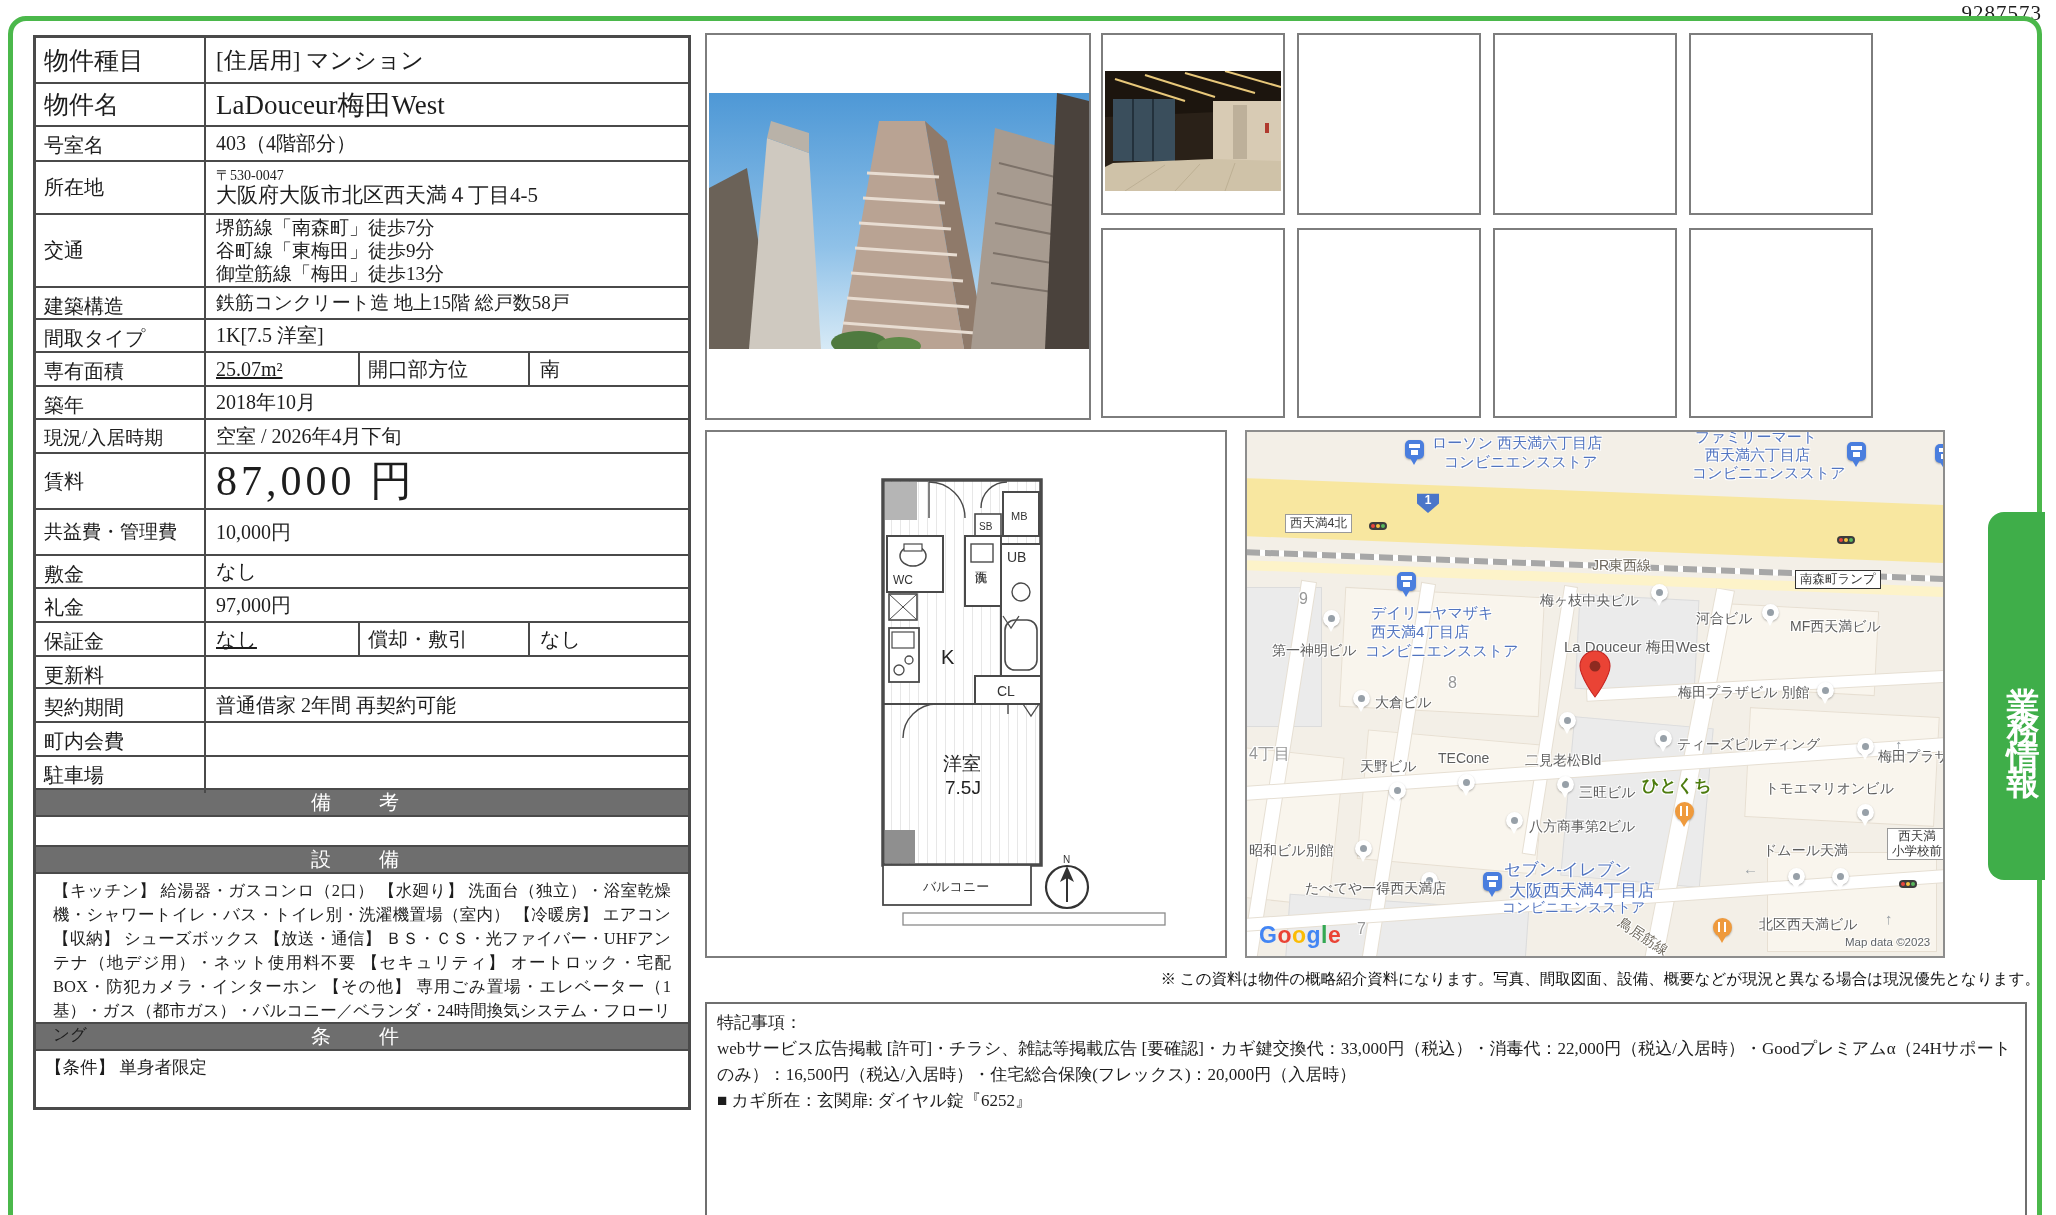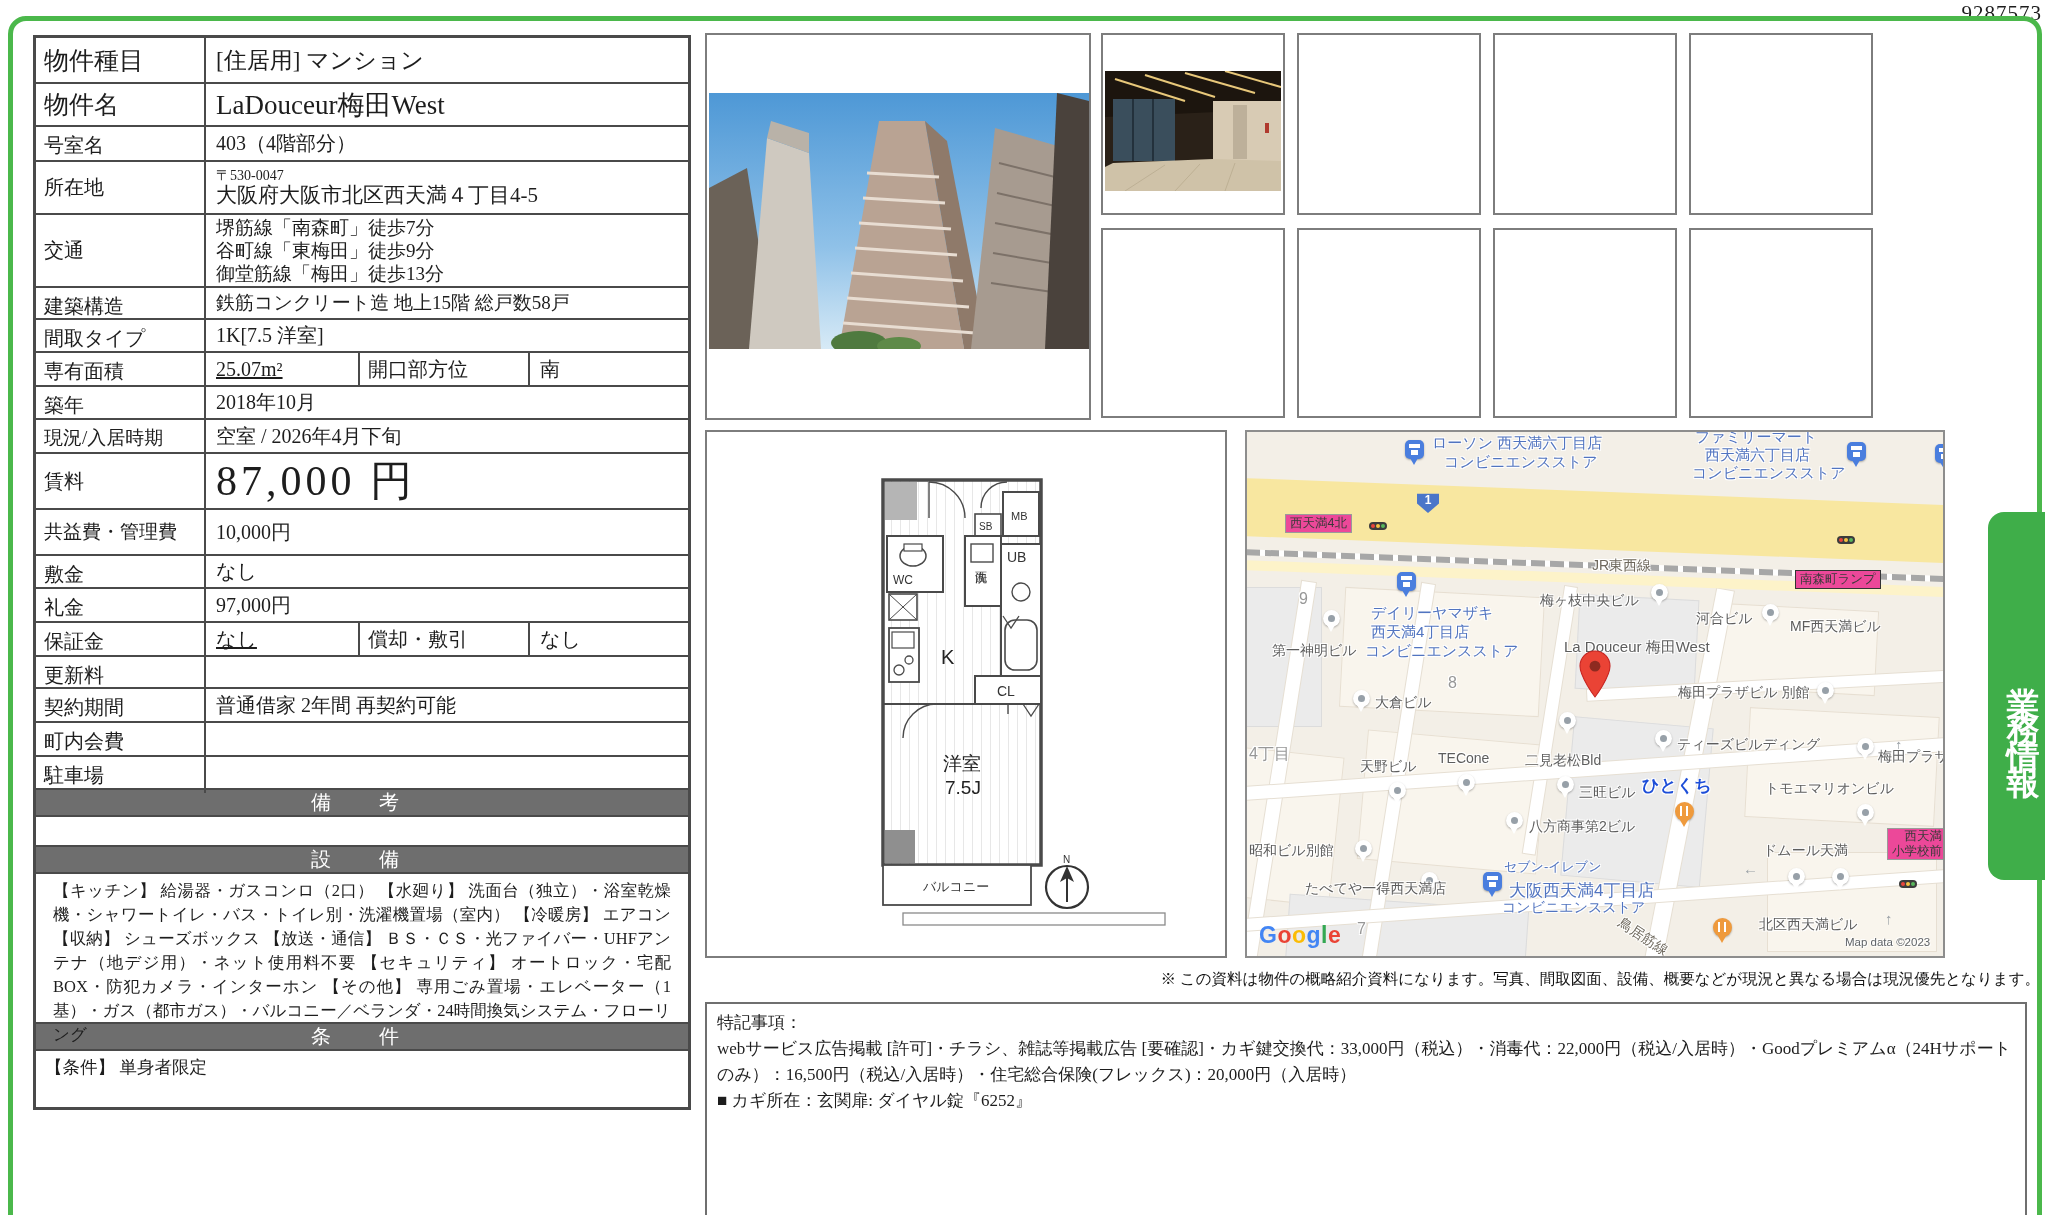--- a/index.html
+++ b/index.html
@@ -56,25 +56,25 @@
     font-family:"Liberation Sans","DejaVu Sans",sans-serif; }
   .blk { position:absolute; background:#f9f5ed; border:1px solid #e7dfd2; }
   .blk.gray { background:#ebebeb; border-color:#dcdcdc; }
   .road { position:absolute; background:#fff; box-shadow:0 0 0 1px #e6dfd3; }
   .band { position:absolute; background:#f8e7a0; }
   .rail { position:absolute; height:6px;
     background:repeating-linear-gradient(90deg,#a7a7a7 0 14px,#ffffff 14px 19px); }
   .mlabel { position:absolute; white-space:nowrap; font-size:14px; color:#5d5d5d;
     text-shadow:1px 1px 0 #fff,-1px 1px 0 #fff,1px -1px 0 #fff,-1px -1px 0 #fff; z-index:5; }
   .mblue { color:#5174c0; font-size:15px; }
-  .morange { color:#1d4ed8; font-weight:bold; font-size:17px; }
+  .morange { color:#4d7c0f; font-weight:bold; font-size:17px; }
   .mroad { color:#6d675c; }
   .mnum { color:#979797; font-size:16px; }
-  .mbox { position:absolute; background:#ec4899; border:1px solid #9a9a9a; padding:0 4px;
-    font-size:12.5px; color:#3a3a3a; z-index:5; white-space:nowrap; text-align:right; }
+  .mbox { position:absolute; background:#ffffff; border:1px solid #9a9a9a; padding:0 4px;
+    font-size:12.5px; color:#3a3a3a; z-index:5; white-space:nowrap; text-align:center; }
   .mbox.dark { border-color:#333; }
   .marrow { position:absolute; color:#9aa0a6; font-size:15px; z-index:4; }
   .poi { position:absolute; width:17px; height:17px; background:#fff; border-radius:50%;
     box-shadow:0 1px 2px rgba(0,0,0,.3); z-index:4; }
   .poi::before { content:""; position:absolute; left:5px; top:5px; width:7px; height:7px;
     background:#97a0a8; border-radius:50%; }
   .poi::after { content:""; position:absolute; left:4px; top:15px;
     border-left:4px solid transparent; border-right:4px solid transparent; border-top:7px solid #fff; }
   .pin-blue { position:absolute; width:19px; height:19px; background:#4a7ede; border-radius:5px;
     box-shadow:0 1px 2px rgba(0,0,0,.3); z-index:4; }
@@ -486,21 +486,21 @@
     <span class="mlabel morange" style="left:395px; top:342px">ひとくち</span>
     <span class="mlabel" style="left:518px; top:348px">トモエマリオンビル</span>
     <span class="mlabel" style="left:282px; top:386px">八方商事第2ビル</span>
     <span class="mlabel" style="left:2px; top:410px">昭和ビル別館</span>
     <span class="mlabel" style="left:516px; top:410px">ドムール天満</span>
     <span class="mbox" style="left:640px; top:396px; line-height:15px">
       <span style="display:block">西天満</span>
       <span style="display:block">小学校前</span>
     </span>
     <span class="mlabel" style="left:58px; top:448px">たべてや一得西天満店</span>
-    <span class="mlabel mblue" style="left:257px; top:426px; font-size:13px">セブン-イレブン</span>
+    <span class="mlabel mblue" style="left:257px; top:426px; font-size:17px">セブン-イレブン</span>
     <span class="mlabel mblue" style="left:262px; top:447px; font-size:17px">大阪西天満4丁目店</span>
     <span class="mlabel mblue" style="left:255px; top:467px; font-size:14px">コンビニエンスストア</span>
     <span class="mlabel" style="left:512px; top:484px">北区西天満ビル</span>
     <span class="mlabel mroad" style="left:368px; top:496px; transform:rotate(33deg)">鳥居筋線</span>
     <span class="mlabel mnum" style="left:110px; top:488px">7</span>
     <span class="marrow" style="left:648px; top:304px">↑</span>
     <span class="marrow" style="left:496px; top:428px">←</span>
     <span class="marrow" style="left:638px; top:478px">↑</span>
 
     <span class="glogo" style="left:12px; top:490px">

